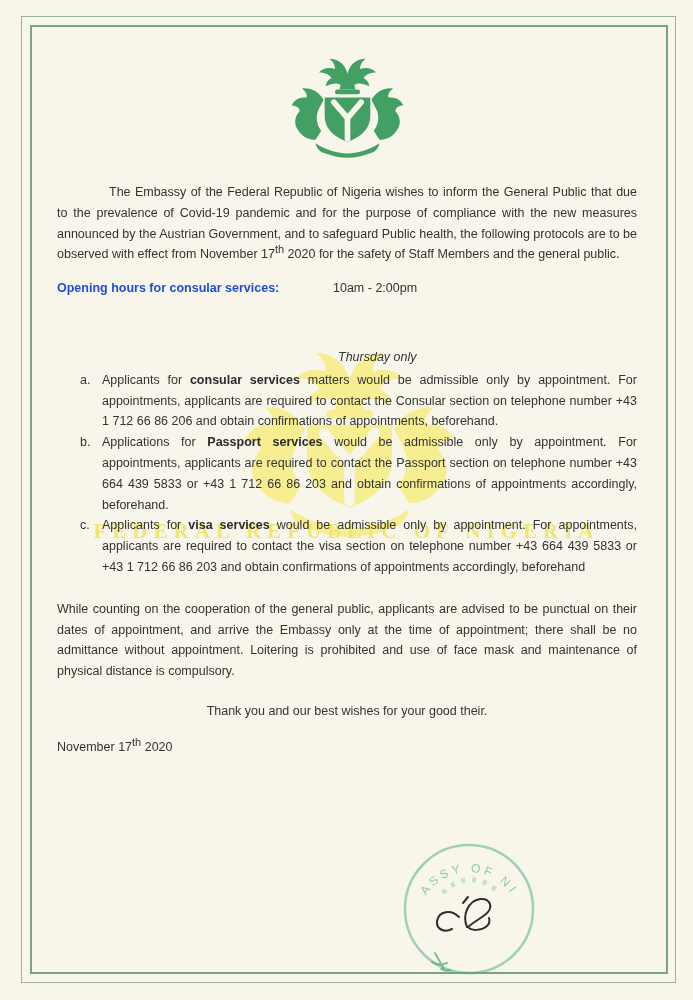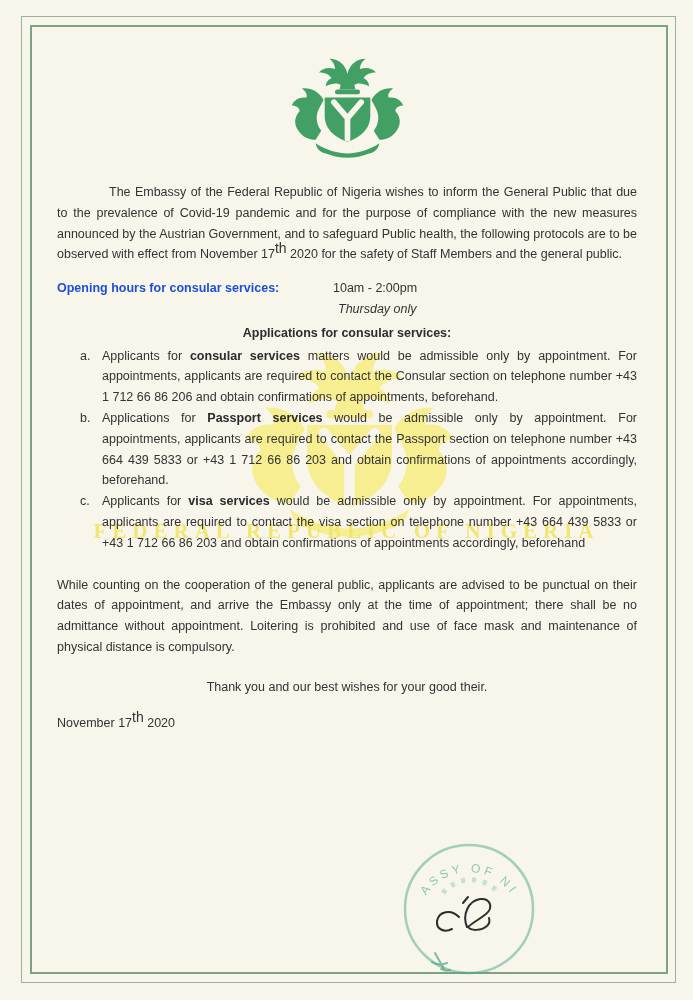--- a/index.html
+++ b/index.html
@@ -30,31 +30,31 @@
   .content { position:absolute; left:57px; top:38px; width:580px; z-index:2; }
 
   .crest { display:block; margin:14px auto 0; width:137px; height:114px; color:#43a065; }
 
   .title {
     margin-top:26px; text-align:center; font-weight:bold; font-size:13.5px;
     letter-spacing:.4px; text-decoration:underline; color:#2d2d2d;
   }
   .para { margin-top:16px; text-align:justify; }
   .para.indent { text-indent:52px; }
-  sup { font-size:14px; line-height:0; vertical-align:super; }
+  sup { font-size:11px; line-height:0; vertical-align:super; }
 
   .hours { margin-top:13px; }
   .hr-row { position:relative; }
   .hr-row + .hr-row { margin-top:5px; }
   .hr-label { font-weight:bold; color:#1d4ed8; }
   .hr-time { position:absolute; top:0; }
   .hr-row.r1 .hr-time { left:276px; }
   .hr-row.r2 .hr-time { left:248px; }
   .hr-days { font-style:italic; }
-  .hr-row.r1 .hr-days { margin-left:281px; }
+  .hr-row.r1 .hr-days { margin-left:281px;margin-top:48px; }
   .hr-row.r2 .hr-days { margin-left:308px; }
 
   .apps-heading { margin-top:3px; text-align:center; font-weight:bold; color:#2d2d2d; }
 
   .list { margin-top:2px; padding-left:23px; }
   .list-item { display:flex; }
   .list-item .marker { width:22px; flex:0 0 22px; }
   .list-item .itext { flex:1; text-align:justify; }
   .list-item .itext b { color:#2b2b2b; }
 
@@ -107,21 +107,20 @@
   <div class="hours">
     <div class="hr-row r1">
       <div class="hr-line1">
         <span class="hr-label">Opening hours for consular services:</span>
         <span class="hr-time">10am - 2:00pm</span>
       </div>
       <div class="hr-days">Thursday only</div>
     </div>
   </div>
 
-  <div class="apps-heading">Applications for consular services:</div>
 
   <div class="list">
     <div class="list-item">
       <span class="marker">a.</span>
       <span class="itext"><span>Applicants for </span><b>consular services</b><span> matters would be admissible only by appointment. For appointments, applicants are required to contact the Consular section on telephone number +43 1 712 66 86 206 and obtain confirmations of appointments, beforehand.</span></span>
     </div>
     <div class="list-item">
       <span class="marker">b.</span>
       <span class="itext"><span>Applications for </span><b>Passport services</b><span> would be admissible only by appointment. For appointments, applicants are required to contact the Passport section on telephone number +43 664 439 5833 or +43 1 712 66 86 203 and obtain confirmations of appointments accordingly, beforehand.</span></span>
     </div>

